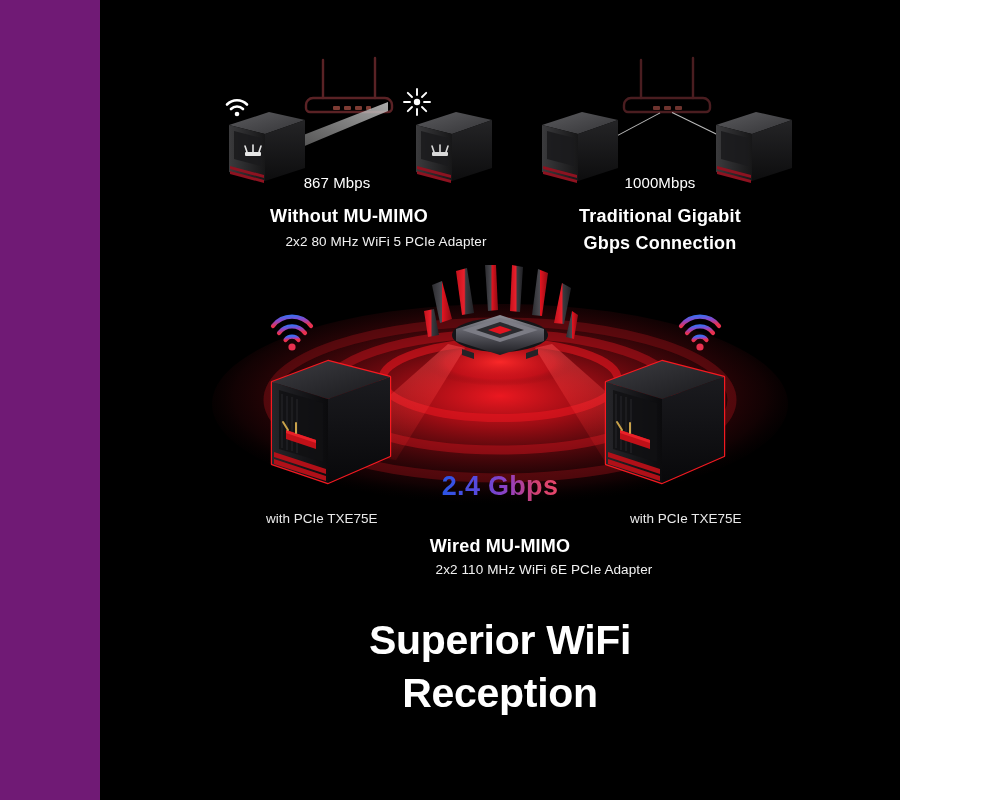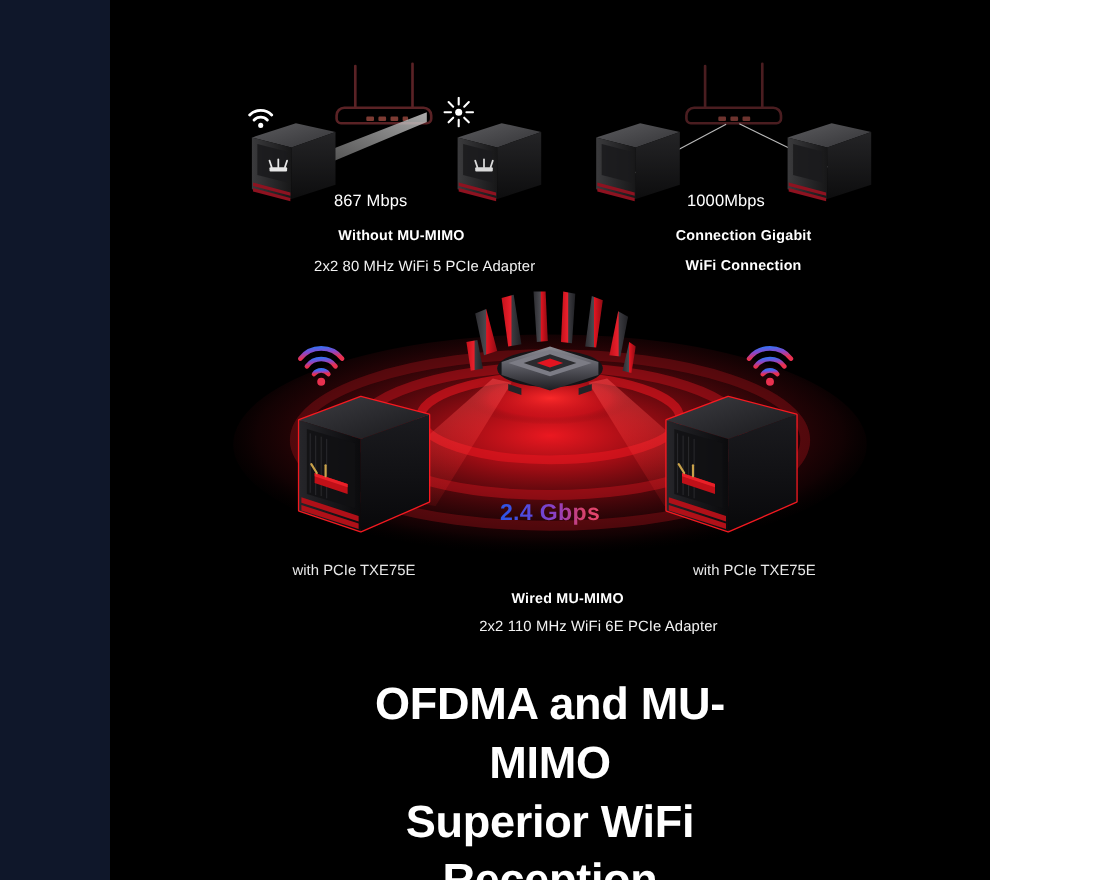--- a/index.html
+++ b/index.html
@@ -2,48 +2,48 @@
 <html><head>
 <meta charset="utf-8">
 <style>
   * { margin:0; padding:0; box-sizing:border-box; }
   html,body{
     width:1000px; height:800px;
     background:#ffffff;
     font-family:"Liberation Sans", sans-serif;
     overflow:hidden;
   }
-  #stage{ position:relative; width:880px; height:800px; background:#0f172a;text-decoration:underline; }
+  #stage{ position:relative; width:880px; height:800px; background:#701a75;text-decoration:underline; }
 
   
   #panel{
     position:absolute; left:100px; top:0; width:800px; height:800px;
     background:#000000; overflow:hidden;
   }
 
   
   .txt{ position:absolute; color:#ffffff; white-space:nowrap; }
   .speed-label{ font-size:15px; font-weight:400; letter-spacing:.1px; }
-  .head-bold{ font-size:13px; font-weight:700; letter-spacing:.2px;margin-left:16px; }
+  .head-bold{ font-size:18px; font-weight:700; letter-spacing:.2px; }
   .sub-small{ font-size:13.5px; font-weight:400; color:#f2f2f2; letter-spacing:.1px;margin-left:44px; }
   .pcie-label{ font-size:13.5px; font-weight:400; color:#e9e9e9; }
 
   .center{ transform:translateX(-50%); text-align:center; }
 
   
   #headline{
     position:absolute; left:400px; top:614px; transform:translateX(-50%);
     text-align:center; color:#fff; font-weight:700;
     font-size:41px; line-height:1.30; letter-spacing:-.3px;
   }
 
   
   #gbps{
-    position:absolute; left:400px; top:455px; transform:translateX(-50%);
-    font-size:21px; font-weight:700; letter-spacing:.3px;
+    position:absolute; left:400px; top:471px; transform:translateX(-50%);
+    font-size:27px; font-weight:700; letter-spacing:.3px;
     background-image:linear-gradient(90deg,#2a55e6 0%,#5a49dd 32%,#9340bf 58%,#d2406f 82%,#e8476b 100%);
     -webkit-background-clip:text; background-clip:text;
     -webkit-text-fill-color:transparent; color:transparent;
   }
 
   
   .wire{ position:absolute; background:#d9d9d9; transform-origin:0 50%; height:1.4px; opacity:.85; }
 </style>
 </head>
 <body>
@@ -185,22 +185,22 @@
       <svg style="position:absolute;left:612px;top:108px;" width="85" height="80" viewBox="0 0 85 80">
         <path d="M4 17 L44 4 L80 12 L40 26 Z" fill="url(#pcTopA)"></path>
         <path d="M4 17 L40 26 L40 73 L4 64 Z" fill="url(#pcFrontA)"></path>
         <path d="M40 26 L80 12 L80 60 L40 73 Z" fill="url(#pcSideA)"></path>
         <path d="M9 23 L36 30 L36 58 L9 51 Z" fill="#1b1b1d" opacity=".9"></path>
         <path d="M5 58 L39 67 L39 70 L5 61 Z" fill="#8e1220"></path>
         <path d="M5 63 L39 72 L39 75 L5 66 Z" fill="#8e1220"></path>
       </svg>
 
       <span class="txt speed-label center" style="left:560px; top:174px;text-align:right;">1000Mbps</span>
-      <span class="txt head-bold center" style="left:560px; top:206px;">Connection Gigabit</span>
-      <span class="txt head-bold center" style="left:560px; top:233px;">WiFi Connection</span>
+      <span class="txt head-bold center" style="left:560px; top:206px;">Traditional Gigabit</span>
+      <span class="txt head-bold center" style="left:560px; top:233px;">Gbps Connection</span>
     </div>
 
     <div>
 
       <svg style="position:absolute;left:110px;top:300px;" width="580" height="220" viewBox="0 0 580 220">
         <defs>
           <radialGradient id="floorG" cx="50%" cy="46%" r="55%">
             <stop offset="0%" stop-color="#ff1a23" stop-opacity=".92"></stop>
             <stop offset="28%" stop-color="#c41019" stop-opacity=".80"></stop>
             <stop offset="58%" stop-color="#6d0a10" stop-opacity=".62"></stop>
@@ -370,18 +370,17 @@
       <div id="gbps">2.4 Gbps</div>
 
       <span class="txt pcie-label" style="left:166px; top:511px;">with PCIe TXE75E</span>
       <span class="txt pcie-label" style="left:530px; top:511px;">with PCIe TXE75E</span>
 
       <span class="txt head-bold center" style="left:400px; top:536px;">Wired MU-MIMO</span>
       <span class="txt sub-small center" style="left:400px; top:562px;">2x2 110 MHz WiFi 6E PCIe Adapter</span>
     </div>
 
     <div id="headline">
-      <div>OFDMA and MU-MIMO</div>
       <div>Superior WiFi Reception</div>
     </div>
 
   </div>
 </div>
 
 </body></html>

